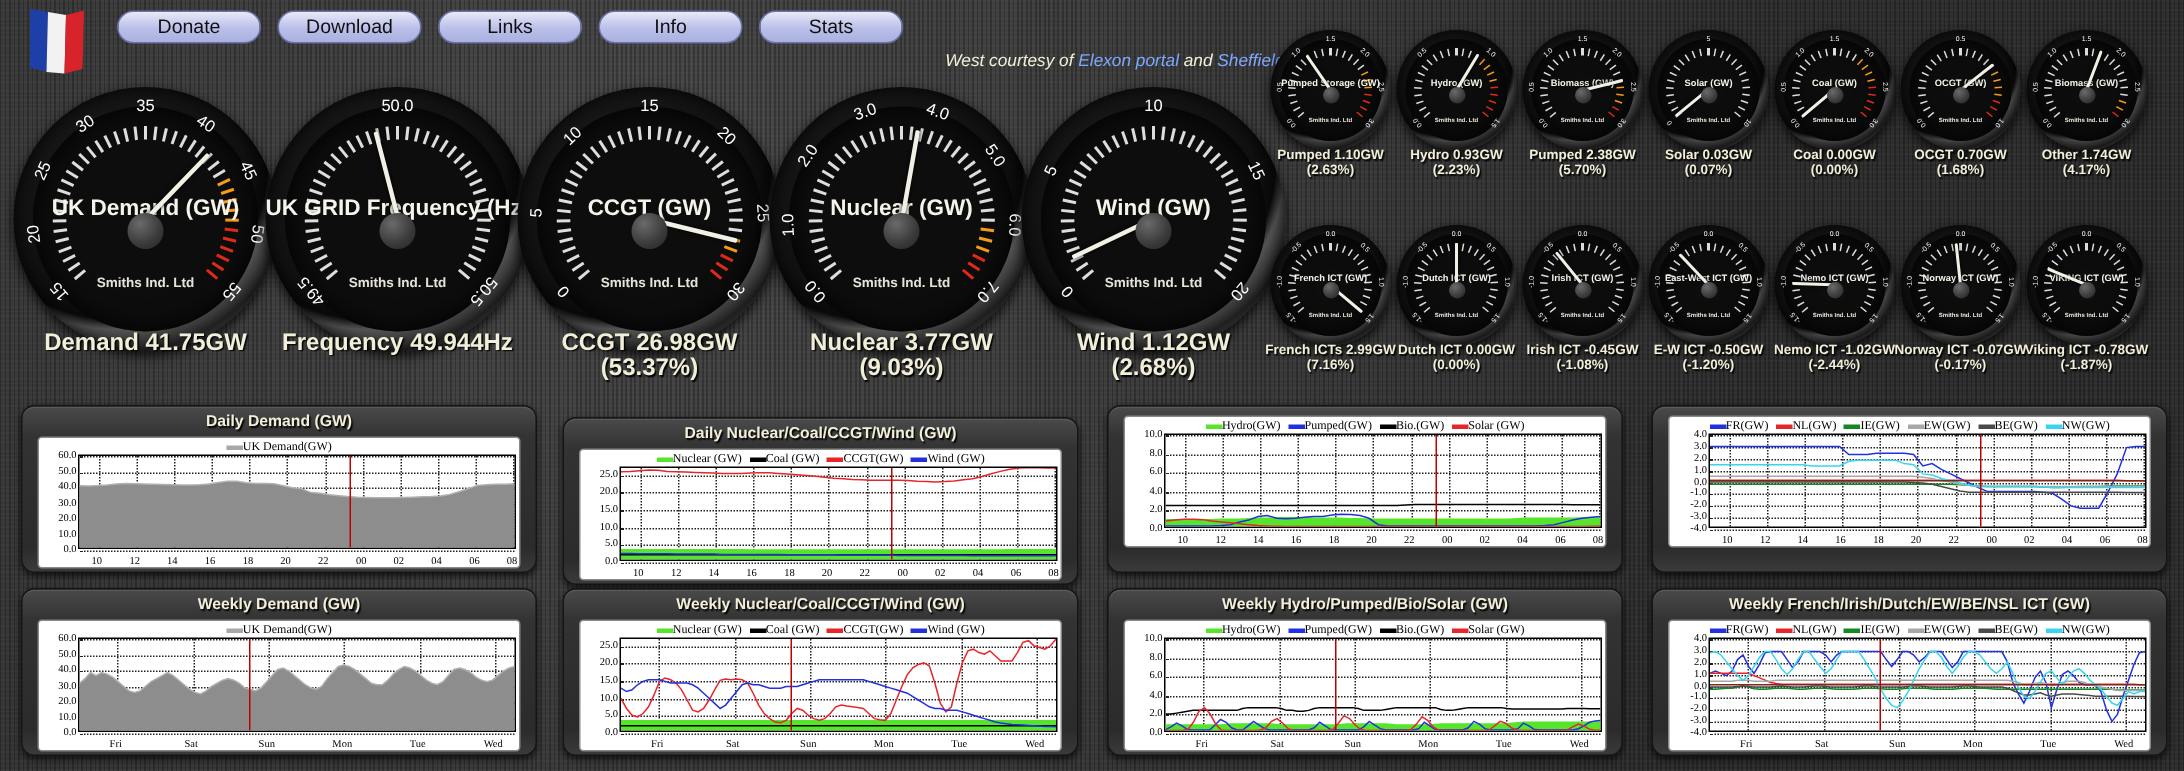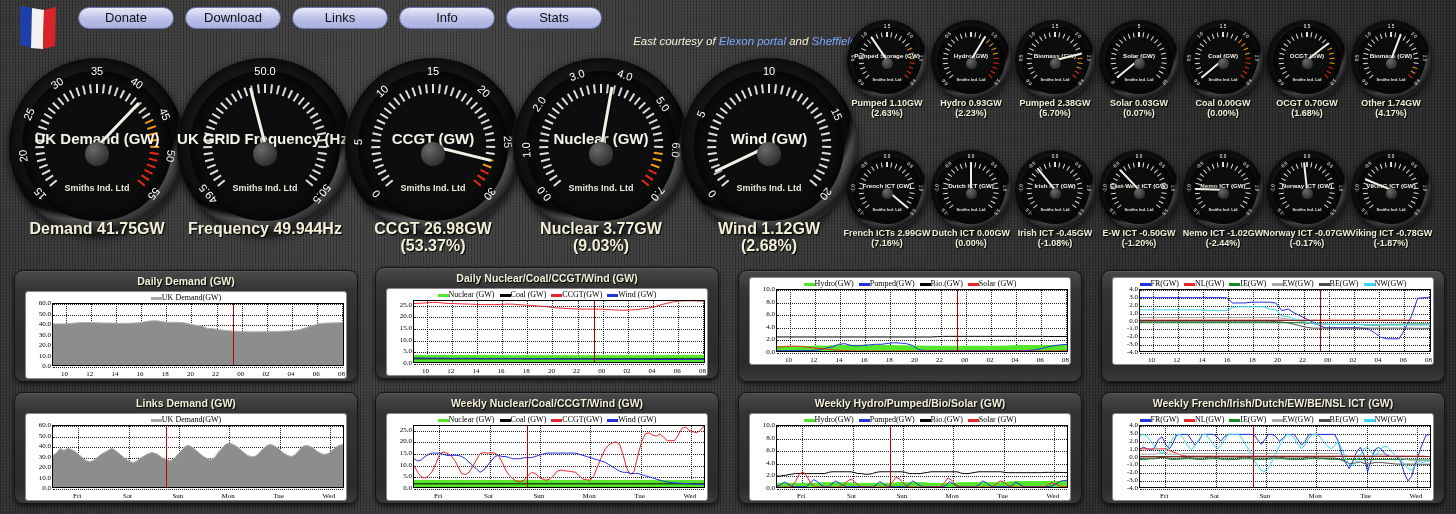--- a/index.html
+++ b/index.html
@@ -121,21 +121,21 @@
     <path d="M26 6 L38 3 L37 42 L25 45 Z" fill="#d8232a"></path>
   </svg>
 
   <div class="navbtn" style="left:78px">Donate</div>
   <div class="navbtn" style="left:185px">Download</div>
   <div class="navbtn" style="left:292px">Links</div>
   <div class="navbtn" style="left:399px">Info</div>
   <div class="navbtn" style="left:506px">Stats</div>
 
   <div id="subtitle">
-    <span>East courtesy of </span><a href="#">Elexon portal</a><span> and </span><a href="#">Sheffield University</a>
+    <span>West courtesy of </span><a href="#">Elexon portal</a><span> and </span><a href="#">Sheffield University</a>
   </div>
 </div>
 
 <div id="gauge-layer">
     <div class="gauge big" style="left: 9px; top: 58px;">
       <div class="face"></div>
       <div class="tick" style="width: 2.4px; height: 9px; left: 86.8px; top: 26px; transform-origin: 50% 62px; transform: rotate(-130deg);"></div>
       <div class="tick" style="width: 2.4px; height: 9px; left: 86.8px; top: 26px; transform-origin: 50% 62px; transform: rotate(-123.5deg);"></div>
       <div class="tick" style="width: 2.4px; height: 9px; left: 86.8px; top: 26px; transform-origin: 50% 62px; transform: rotate(-117deg);"></div>
       <div class="tick" style="width: 2.4px; height: 9px; left: 86.8px; top: 26px; transform-origin: 50% 62px; transform: rotate(-110.5deg);"></div>
@@ -1062,21 +1062,21 @@
         <div class="xlab" style="left: 139.25px;">18</div>
         <div class="xlab" style="left: 164.417px;">20</div>
         <div class="xlab" style="left: 189.583px;">22</div>
         <div class="xlab" style="left: 214.75px;">00</div>
         <div class="xlab" style="left: 239.917px;">02</div>
         <div class="xlab" style="left: 265.083px;">04</div>
         <div class="xlab" style="left: 290.25px;">06</div>
         <div class="xlab" style="left: 315.417px;">08</div>
       </div>
     </div>
-    <div class="panel" style="left: 375px; top: 267px; width: 344px; height: 112px;">
+    <div class="panel" style="left: 375px; top: 278px; width: 344px; height: 112px;">
       <div class="ptitle">Daily Nuclear/Coal/CCGT/Wind (GW)</div>
       <div class="plot" style="height: 88px;">
         <div class="legend">
           <span style="white-space: nowrap;"><span class="ldash" style="background: rgb(85, 229, 42);"></span><span class="ltxt">Nuclear (GW)</span></span>
           <span style="white-space: nowrap;"><span class="ldash" style="background: rgb(0, 0, 0);"></span><span class="ltxt">Coal (GW)</span></span>
           <span style="white-space: nowrap;"><span class="ldash" style="background: rgb(232, 37, 42);"></span><span class="ltxt">CCGT(GW)</span></span>
           <span style="white-space: nowrap;"><span class="ldash" style="background: rgb(34, 48, 224);"></span><span class="ltxt">Wind (GW)</span></span>
         </div>
         <div class="axbox">
           <div style="position: absolute; left: 0px; right: 0px; top: 63px; height: 0px; border-top: 1px dotted rgb(34, 34, 34);"></div>
@@ -1242,21 +1242,21 @@
         <div class="xlab" style="left: 164.417px;">20</div>
         <div class="xlab" style="left: 189.583px;">22</div>
         <div class="xlab" style="left: 214.75px;">00</div>
         <div class="xlab" style="left: 239.917px;">02</div>
         <div class="xlab" style="left: 265.083px;">04</div>
         <div class="xlab" style="left: 290.25px;">06</div>
         <div class="xlab" style="left: 315.417px;">08</div>
       </div>
     </div>
     <div class="panel" style="left: 14px; top: 392px; width: 344px; height: 112px;">
-      <div class="ptitle">Links Demand (GW)</div>
+      <div class="ptitle">Weekly Demand (GW)</div>
       <div class="plot" style="height: 88px;">
         <div class="legend">
           <span style="white-space: nowrap;"><span class="ldash" style="background: rgb(168, 168, 168);"></span><span class="ltxt">UK Demand(GW)</span></span>
         </div>
         <div class="axbox">
           <div style="position: absolute; left: 0px; right: 0px; top: 63px; height: 0px; border-top: 1px dotted rgb(34, 34, 34);"></div>
           <div style="position: absolute; left: 0px; right: 0px; top: 52.5px; height: 0px; border-top: 1px dotted rgb(34, 34, 34);"></div>
           <div style="position: absolute; left: 0px; right: 0px; top: 42px; height: 0px; border-top: 1px dotted rgb(34, 34, 34);"></div>
           <div style="position: absolute; left: 0px; right: 0px; top: 31.5px; height: 0px; border-top: 1px dotted rgb(34, 34, 34);"></div>
           <div style="position: absolute; left: 0px; right: 0px; top: 21px; height: 0px; border-top: 1px dotted rgb(34, 34, 34);"></div>

